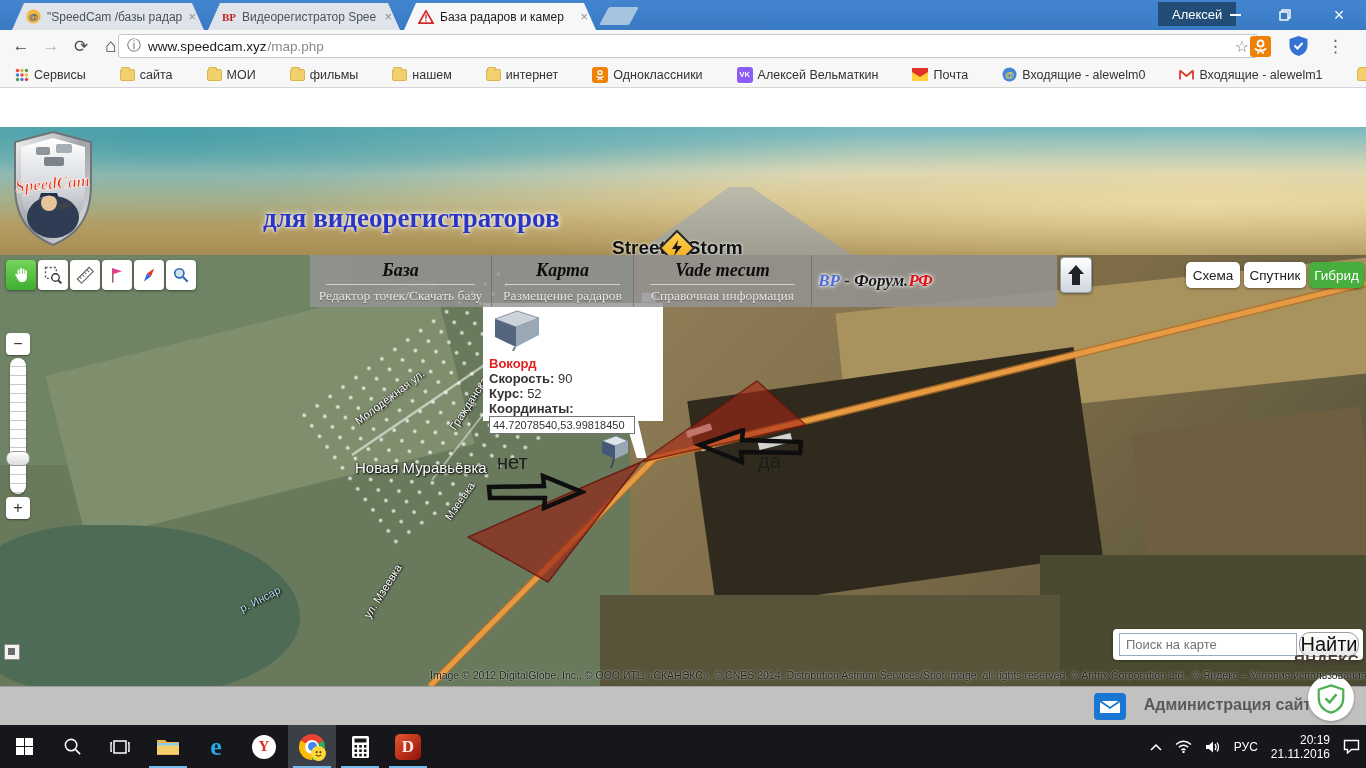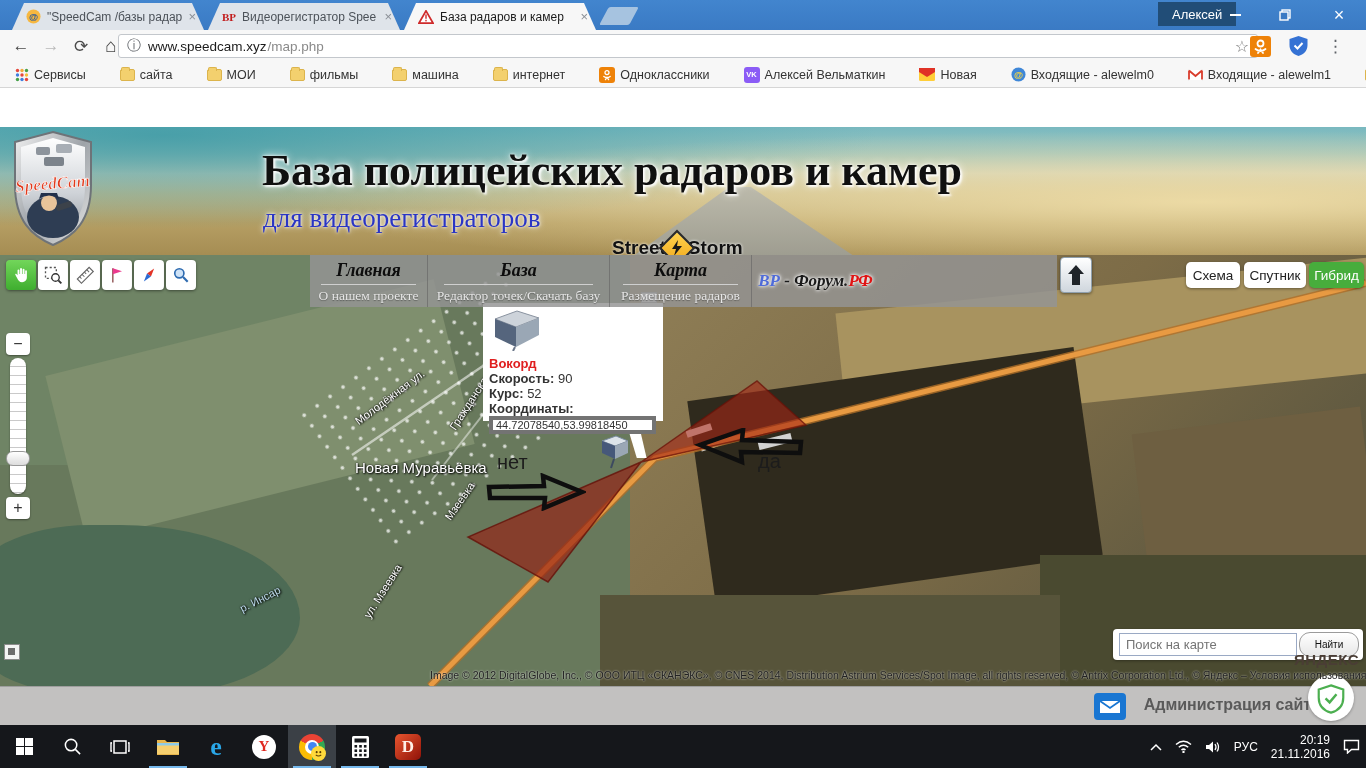--- a/index.html
+++ b/index.html
@@ -37,21 +37,21 @@
   #userbar{position:absolute;left:0;top:8px;width:1366px;height:30px;background:#6e6e6e;color:#fff;font-size:15px;
        display:flex;align-items:center;justify-content:flex-end;gap:26px;padding-right:18px}
   #siteheader{position:absolute;left:0;top:38px;width:1366px;height:166px;overflow:hidden;
        background:linear-gradient(180deg,#79b9c0 0%,#9fc5bd 16%,#cfd2bb 28%,#c8bc8e 40%,#b59e63 58%,#a58c52 78%,#97804a 100%)}
   #siteheader .glowR{position:absolute;inset:0;background:radial-gradient(ellipse at 88% 45%,rgba(240,222,168,.9),transparent 55%)}
   #siteheader .glowL{position:absolute;inset:0;background:radial-gradient(ellipse at 12% 5%,rgba(58,152,163,.8),transparent 42%)}
   #hroad{position:absolute;left:560px;top:60px;width:360px;height:106px;clip-path:polygon(47% 0,53% 0,97% 100%,6% 100%);
        background:linear-gradient(180deg,#bcbaab,#8e8d82)}
   #siteTitle{position:absolute;left:262px;top:18px;font-family:"Liberation Serif",serif;font-weight:bold;font-size:44px;color:#101010;
        text-shadow:0 0 3px #fff,0 0 8px rgba(255,255,255,.95),2px 2px 2px rgba(255,255,255,.8)}
-  #siteSub{position:absolute;left:263px;top:76px;font-family:"Liberation Serif",serif;font-weight:normal;font-size:27px;color:#2a35c4;
+  #siteSub{position:absolute;left:263px;top:76px;font-family:"Liberation Serif",serif;font-weight:bold;font-size:27px;color:#2a35c4;
        text-shadow:0 0 3px #fff,0 0 6px rgba(255,255,255,.9)}
   #streetstorm{position:absolute;left:612px;top:108px;display:flex;align-items:center;font-family:"Liberation Sans",sans-serif;
        font-weight:bold;font-size:19px;color:#111;text-shadow:0 0 3px #fff}
   #ssDiamond{width:26px;height:26px;margin:0 -2px;background:linear-gradient(135deg,#ffd34e,#f0a81c);border:2px solid #2b2b2b;transform:rotate(45deg);
        display:flex;align-items:center;justify-content:center}
   #ssDiamond svg{transform:rotate(-45deg)}
 
   
   #maparea{position:absolute;left:0;top:166px;width:1366px;height:431px;background:#68795c;overflow:hidden}
   .patch{position:absolute}
@@ -66,31 +66,31 @@
        font-family:"Liberation Serif",serif;text-shadow:0 0 3px #fff,0 0 5px #fff}
 
   .toolbtn{position:absolute;top:5px;width:30px;height:30px;background:#fff;border-radius:4px;box-shadow:0 1px 3px rgba(0,0,0,.45);
        display:flex;align-items:center;justify-content:center;z-index:6}
   .typebtn{position:absolute;top:7px;height:26px;background:#fff;border-radius:5px;box-shadow:0 1px 3px rgba(0,0,0,.4);
        font-size:13.5px;color:#222;display:flex;align-items:center;justify-content:center;z-index:6;padding:0 9px}
 
   #popup{position:absolute;left:483px;top:48px;width:180px;height:118px;background:#fff;z-index:5;padding:4px 6px;font-size:13px;color:#333}
   #popup .nm{color:#e01f1f;font-weight:bold;margin-top:2px}
   #popup .row b{color:#333}
-  #coordsInput{width:167px;height:18px;border:4px solid #737373;font-size:11px;color:#333;padding:0 3px;font-family:"Liberation Sans",sans-serif}
+  #coordsInput{width:146px;height:18px;border:1px solid #737373;font-size:11px;color:#333;padding:0 3px;font-family:"Liberation Sans",sans-serif}
 
   #zoomCtl{z-index:6}
   .zbtn{position:absolute;left:6px;width:24px;height:22px;background:#fff;border-radius:4px;box-shadow:0 1px 2px rgba(0,0,0,.4);
        font-size:16px;color:#333;display:flex;align-items:center;justify-content:center;z-index:6}
 
   #searchBox{position:absolute;left:1113px;top:374px;width:250px;height:31px;background:#fff;border-radius:4px;
        box-shadow:0 1px 3px rgba(0,0,0,.35);z-index:6}
   #searchInput{position:absolute;left:6px;top:4px;width:178px;height:23px;border:1px solid #9aa9c4;font-size:13px;padding:0 6px;color:#444}
   #searchBtn{position:absolute;right:4px;top:3px;width:60px;height:25px;background:linear-gradient(#fff,#e7e7e7);
-       border:1px solid #9b9b9b;border-radius:11px;font-size:10px;color:#111;display:flex;align-items:center;justify-content:center}
+       border:1px solid #9b9b9b;border-radius:11px;font-size:20px;color:#111;display:flex;align-items:center;justify-content:center}
   #yandexLogo{position:absolute;left:1294px;top:396px;font-size:15px;font-weight:bold;letter-spacing:.5px;color:#4a3d35;z-index:6}
   #attrib{position:absolute;left:430px;right:4px;top:414px;font-size:10.5px;color:#222;text-align:center;z-index:5;
        text-shadow:0 0 2px rgba(255,255,255,.85);white-space:nowrap}
 
   
   #sitefooter{position:absolute;left:0;top:597px;width:1366px;height:39px;background:linear-gradient(180deg,#cycy,#b5b5b5);background:#c2c1c0;border-top:1px solid #9e9e9e}
   #adminLbl{position:absolute;right:46px;top:9px;font-size:16px;font-weight:bold;color:#5a5a5a}
 
   
   #taskbar{position:absolute;left:0;top:725px;width:1366px;height:43px;background:#15171b;display:flex;align-items:stretch;z-index:20}
@@ -190,21 +190,21 @@
   <div class="bm">
       <span class="folder"></span>
       <span>МОИ</span>
     </div>
   <div class="bm">
       <span class="folder"></span>
       <span>фильмы</span>
     </div>
   <div class="bm">
       <span class="folder"></span>
-      <span>машина</span>
+      <span>нашем</span>
     </div>
   <div class="bm">
       <span class="folder"></span>
       <span>интернет</span>
     </div>
   <div class="bm">
     <span class="sqico" style="background:#ee8208">
         <svg width="12" height="12" viewBox="0 0 12 12">
           <circle cx="6" cy="3.6" r="2" fill="none" stroke="#fff" stroke-width="1.3"></circle>
           <path d="M2.8 7.4q3.2 2.6 6.4 0M4.4 10.6L6 8.4l1.6 2.2" fill="none" stroke="#fff" stroke-width="1.3" stroke-linecap="round"></path>
@@ -215,21 +215,21 @@
   <div class="bm">
     <span class="sqico" style="background:#8b5cf6;font-size:7.5px">VK</span>
     <span>Алексей Вельматкин</span>
   </div>
   <div class="bm">
     <svg width="16" height="13" viewBox="0 0 16 13">
         <rect width="16" height="13" rx="1.5" fill="#ffce38"></rect>
         <path d="M0.5 1 L8 7.5 L15.5 1" fill="#e03226" stroke="#c92a1f" stroke-width=".6"></path>
         <path d="M0 0h16v4l-8 5-8-5z" fill="#e03226"></path>
       </svg>
-    <span>Новая</span>
+    <span>Почта</span>
   </div>
   <div class="bm">
     <svg width="15" height="15" viewBox="0 0 16 16">
         <circle cx="8" cy="8" r="7.5" fill="#3f87d8"></circle>
         <text x="8" y="11.5" font-size="10" font-weight="bold" fill="#ffd83c" text-anchor="middle">@</text>
       </svg>
     <span>Входящие - alewelm0</span>
   </div>
   <div class="bm">
     <svg width="15" height="12" viewBox="0 0 15 12">
@@ -275,21 +275,20 @@
       <path d="M45 9 L77 18 V56 C77 88 63 101 45 109 C27 101 13 88 13 56 V18 Z" fill="url(#inn)"></path>
       <rect x="28" y="18" width="14" height="8" rx="2" fill="#8d949c"></rect>
         <rect x="48" y="15" width="16" height="9" rx="2" fill="#a8aeb5"></rect>
       <rect x="36" y="28" width="20" height="9" rx="2" fill="#7c838b"></rect>
       <ellipse cx="45" cy="88" rx="26" ry="21" fill="#2e3d53"></ellipse>
       <circle cx="41" cy="74" r="8" fill="#e8c49a"></circle>
         <path d="M31 70 q10 -7 20 0 l-2 -6 h-16z" fill="#22304a"></path>
       <rect x="48" y="74" width="16" height="6" rx="2" fill="#3c424a" transform="rotate(-18 56 77)"></rect>
       <text x="45" y="60" text-anchor="middle" font-family="Liberation Serif,serif" font-style="italic" font-weight="bold" font-size="17" fill="#e2391b" stroke="#fff" stroke-width=".6" transform="rotate(-5 45 60)">SpeedCam</text>
     </svg>
-    <div id="siteTitle">База полицейских радаров и камер</div>
     <div id="siteSub">для видеорегистраторов</div>
     <div id="streetstorm">
       <span>Street</span>
       <div id="ssDiamond">
         <svg width="14" height="16" viewBox="0 0 14 16">
             <path d="M8 0 L2 9 H6 L4 16 L12 6 H7 Z" fill="#191919"></path>
           </svg>
       </div>
       <span>Storm</span>
     </div>
@@ -355,34 +354,34 @@
       </svg>
       <div class="nm">Вокорд</div>
       <div class="row"><b>Скорость:</b> <span>90</span></div>
       <div class="row"><b>Курс:</b> <span>52</span></div>
       <div class="row"><b>Координаты:</b></div>
       <input id="coordsInput" value="44.72078540,53.99818450" style="">
     </div>
     <div class="patch" style="left:641px;top:37px;width:16px;height:11px;background:#f2f2f2;border:1px solid #9a9a9a;z-index:5"></div>
 
     <div id="menuBar">
-      <div class="mcol" style="width:118px">
-        <div class="t">Главная</div>
-          <div class="ln"></div>
-        <div class="s">О нашем проекте</div>
-      </div>
       <div class="mcol" style="width:182px">
         <div class="t">База</div>
           <div class="ln"></div>
         <div class="s">Редактор точек/Скачать базу</div>
       </div>
       <div class="mcol" style="width:142px">
         <div class="t">Карта</div>
           <div class="ln"></div>
         <div class="s">Размещение радаров</div>
+      </div>
+      <div class="mcol" style="width:178px">
+        <div class="t">Vade mecum</div>
+          <div class="ln"></div>
+        <div class="s">Справочная информация</div>
       </div>
       <div id="forumCell" style="width:127px">
         <span style="color:#4f6bd8">ВР</span>
           <span style="color:#1a1a1a;white-space:pre"> - </span>
           <span style="color:#1a1a1a">Форум.</span>
           <span style="color:#e01414">РФ</span>
       </div>
     </div>
     <div class="toolbtn" style="left:1060px;top:2px;width:32px;height:36px;background:linear-gradient(#ffffff,#cfd6dd);border:1px solid #8fa0ae">
       <svg width="18" height="22" viewBox="0 0 18 22">

